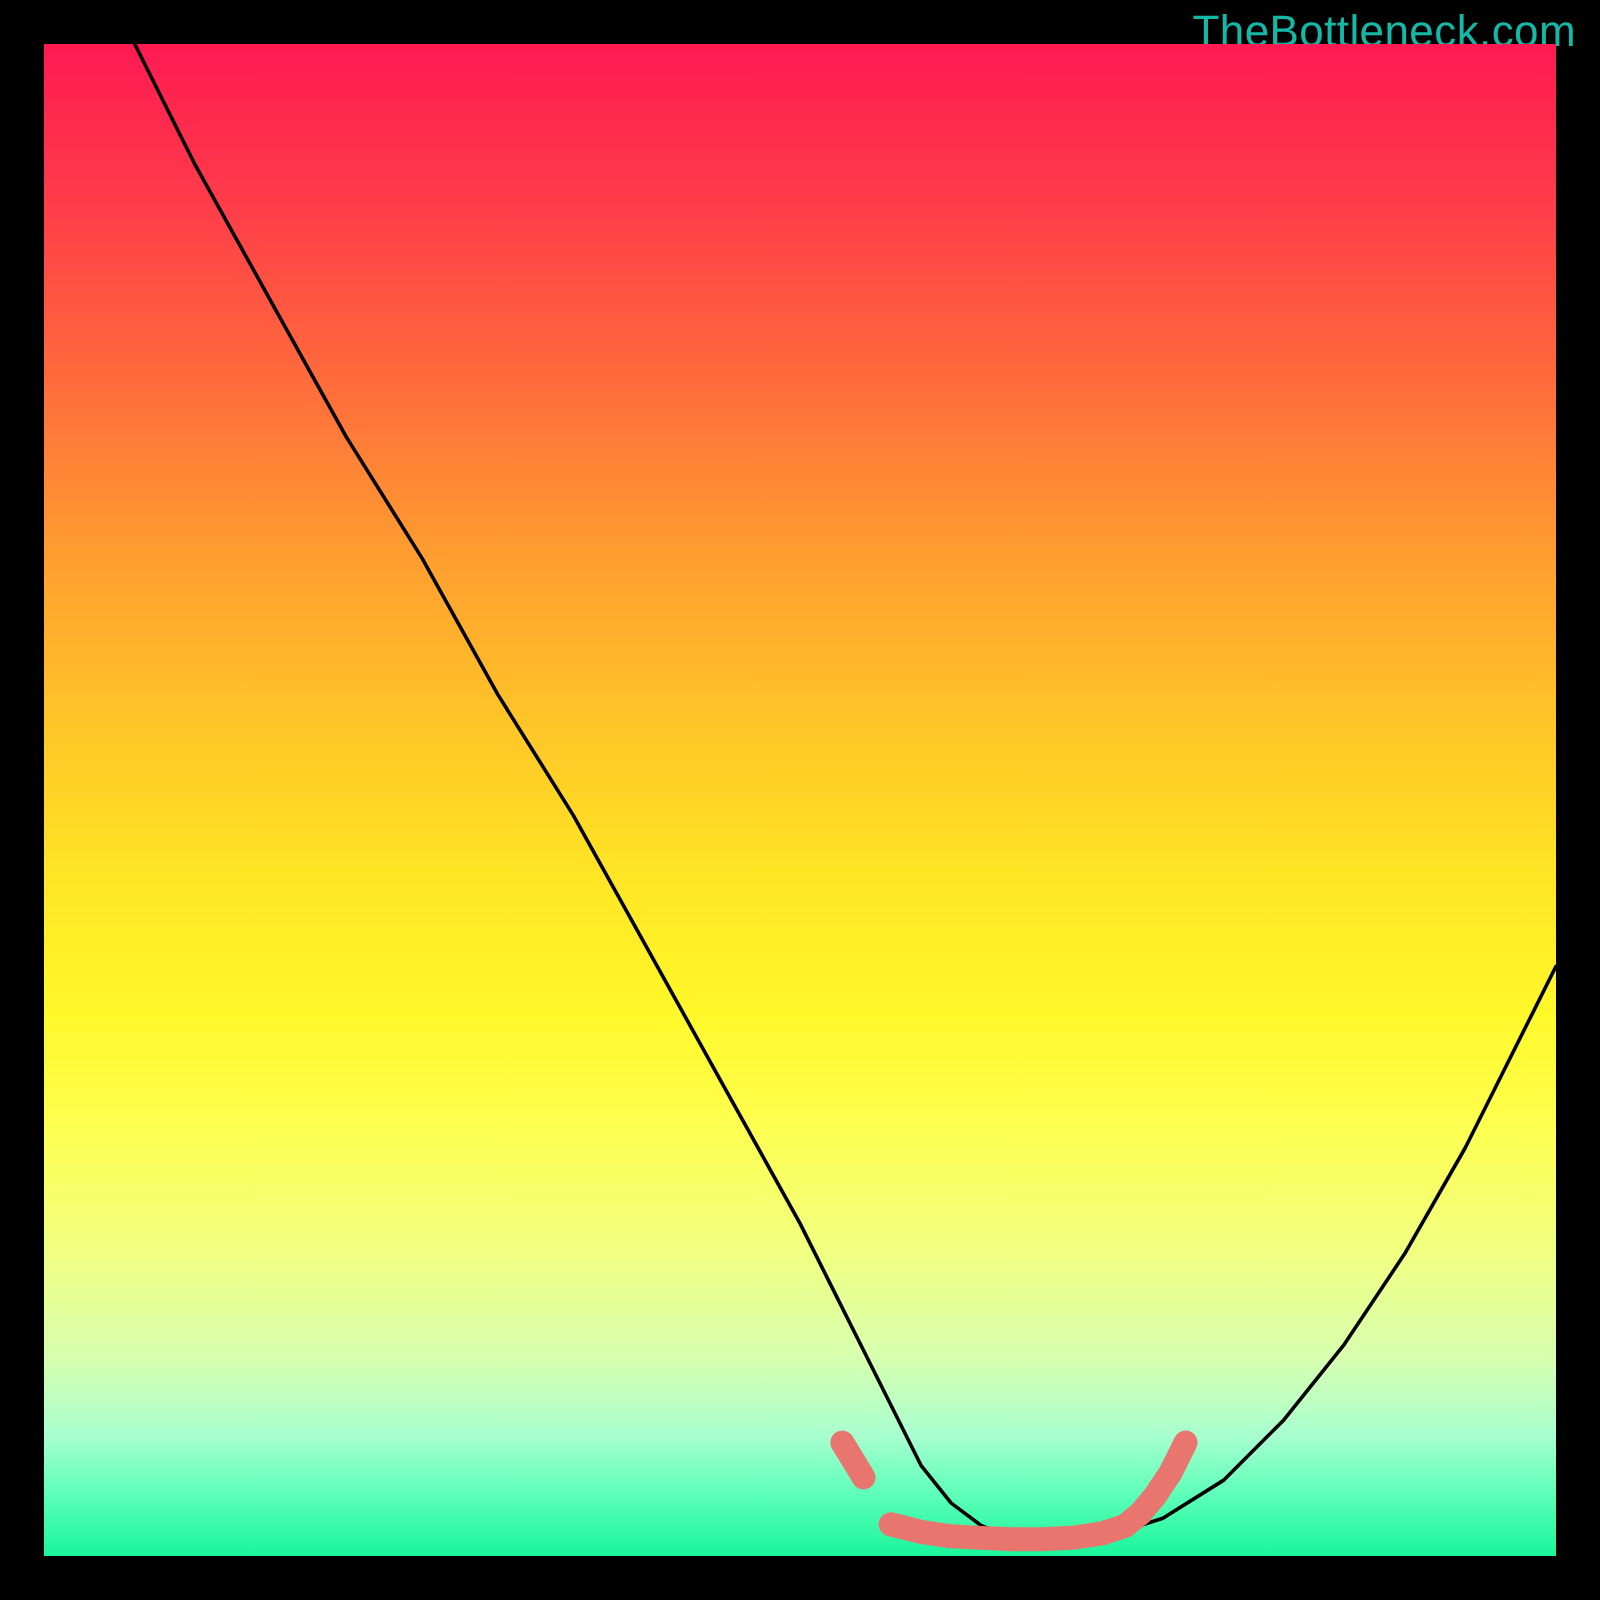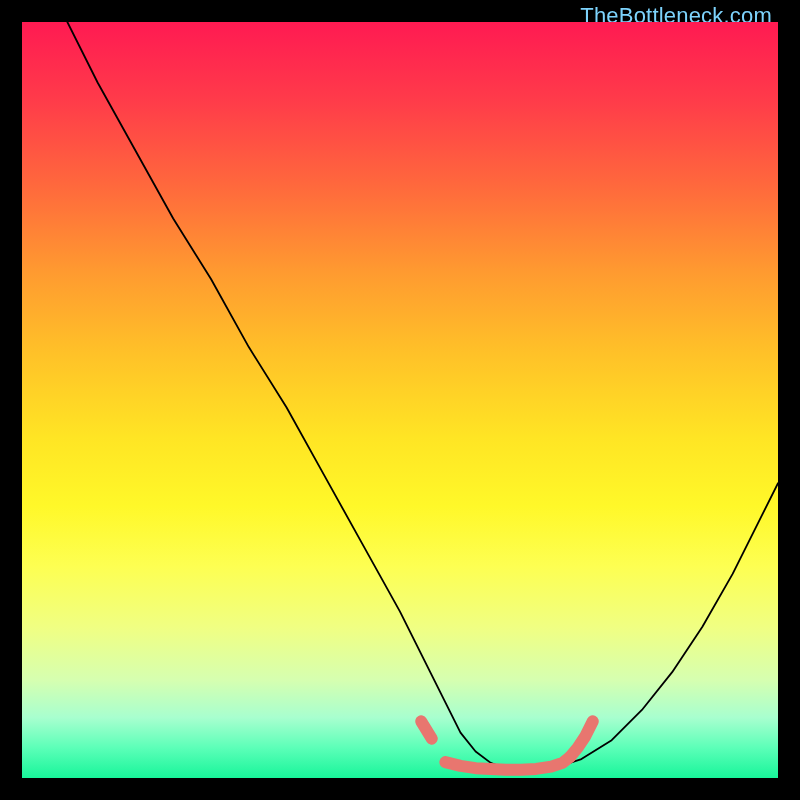--- a/index.html
+++ b/index.html
@@ -29,22 +29,22 @@
       #f0ff82 80%,
       #d6ffb0 87%,
       #a8ffcf 92%,
       #5cffb8 96%,
       #18f59a 100%
     );
   }
   .watermark {
     position: absolute;
     top: 3px;
-    right: 28px;
-    color: #7dd3fc;
+    right: 12px;
+    color: #14b8a6;
     font-size: 22px;
     letter-spacing: 0.2px;
     font-weight: 500;
   }
   svg.plot {
     position: absolute;
     left: 0;
     top: 0;
     width: 756px;
     height: 756px;

